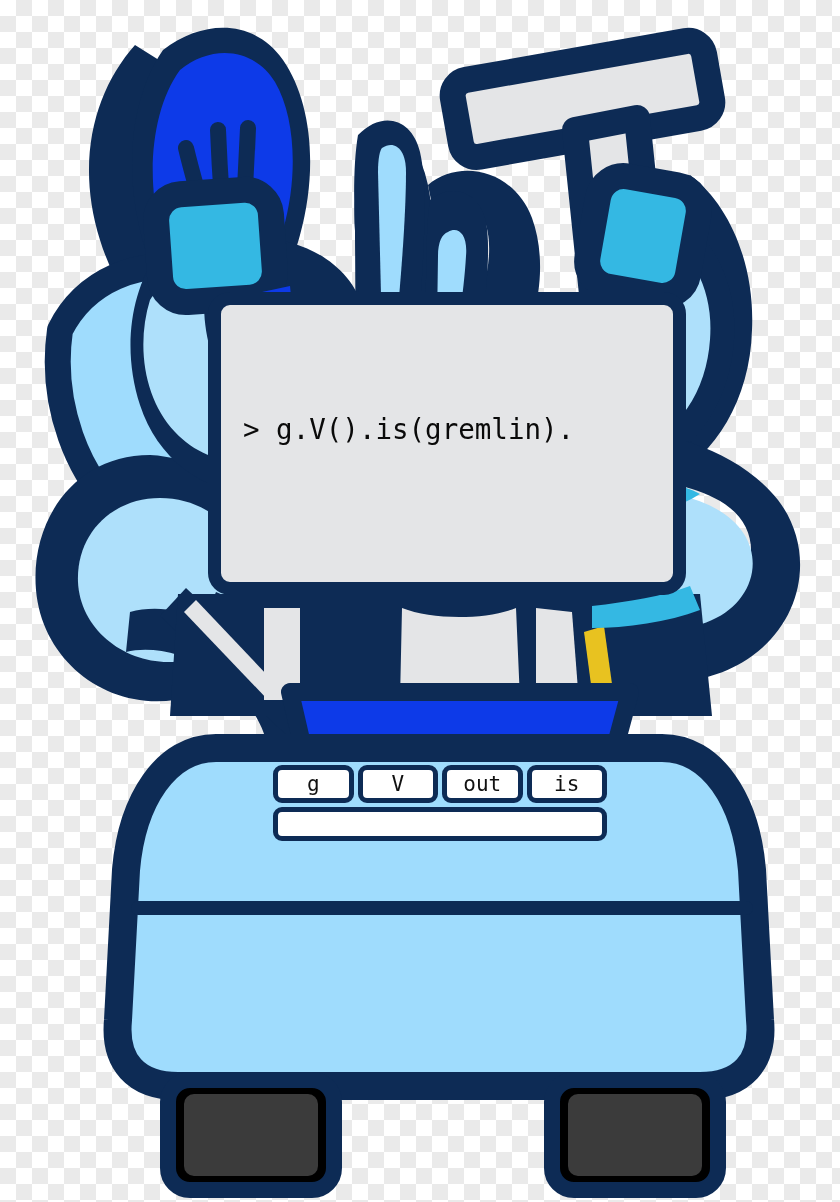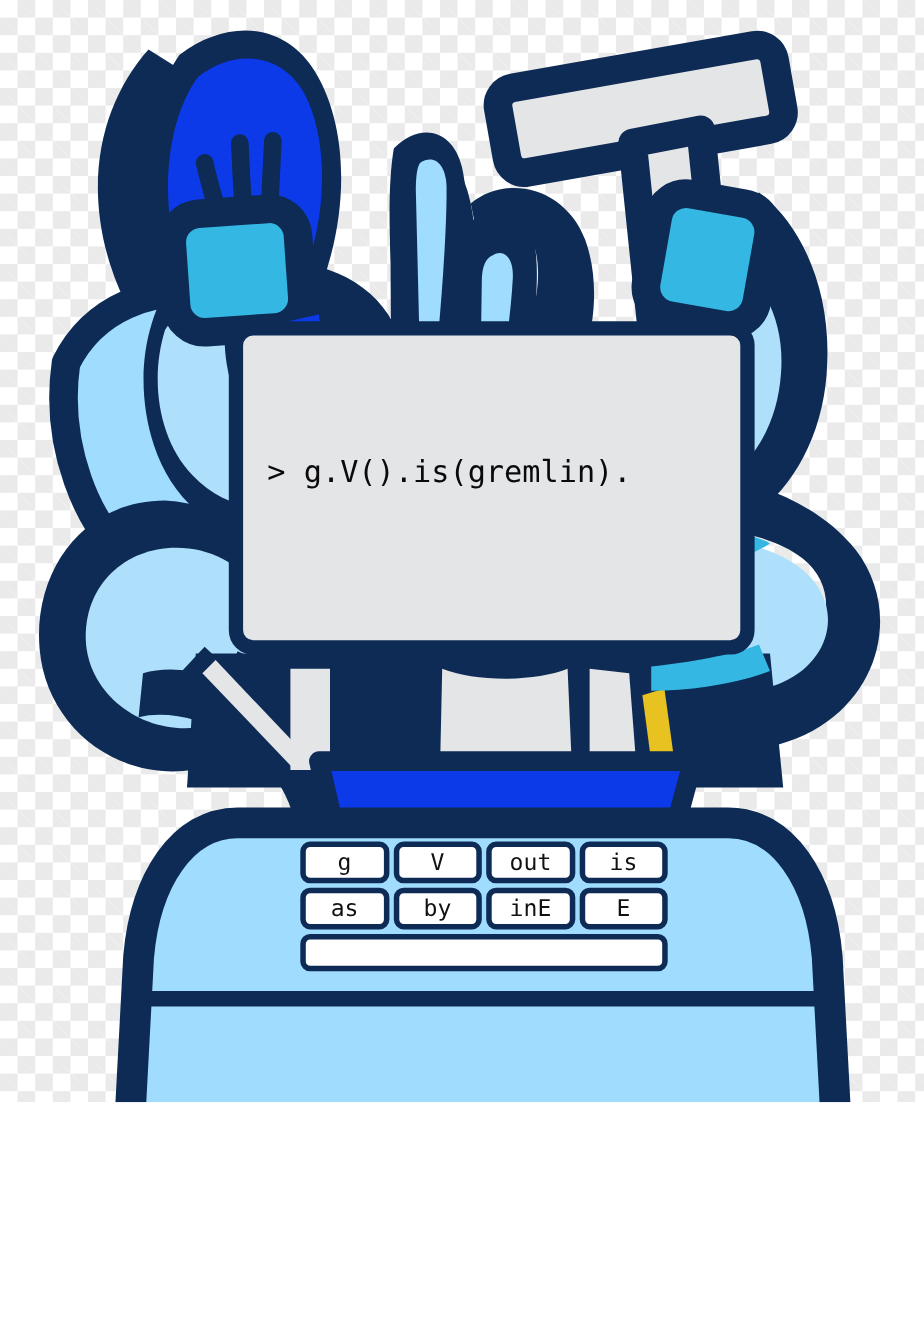--- a/index.html
+++ b/index.html
@@ -7,21 +7,21 @@
     margin: 0;
     padding: 0;
     background: #ffffff;
   }
   body {
     font-family: "Liberation Sans", sans-serif;
   }
   #stage {
     position: relative;
     width: 840px;
-    height: 1002px;
+    height: 1202px;
     overflow: hidden;
     
     background-color: #ffffff;
     background-image:
       linear-gradient(45deg, #eaeaea 25%, transparent 25%, transparent 75%, #eaeaea 75%, #eaeaea),
       linear-gradient(45deg, #eaeaea 25%, transparent 25%, transparent 75%, #eaeaea 75%, #eaeaea);
     background-size: 32px 32px;
     background-position: 0 0, 16px 16px;
   }
   #art {
@@ -229,23 +229,17 @@
   </div>
 
   <div class="keyboard">
     <div class="key-row">
       <div class="key">g</div>
       <div class="key">V</div>
       <div class="key">out</div>
       <div class="key">is</div>
     </div>
     <div class="key-row">
-      <div class="key">as</div>
-      <div class="key">by</div>
-      <div class="key">inE</div>
-      <div class="key">E</div>
-    </div>
-    <div class="key-row">
       <div class="key spacebar"></div>
     </div>
   </div>
 
 </div>
 
 </body></html>

